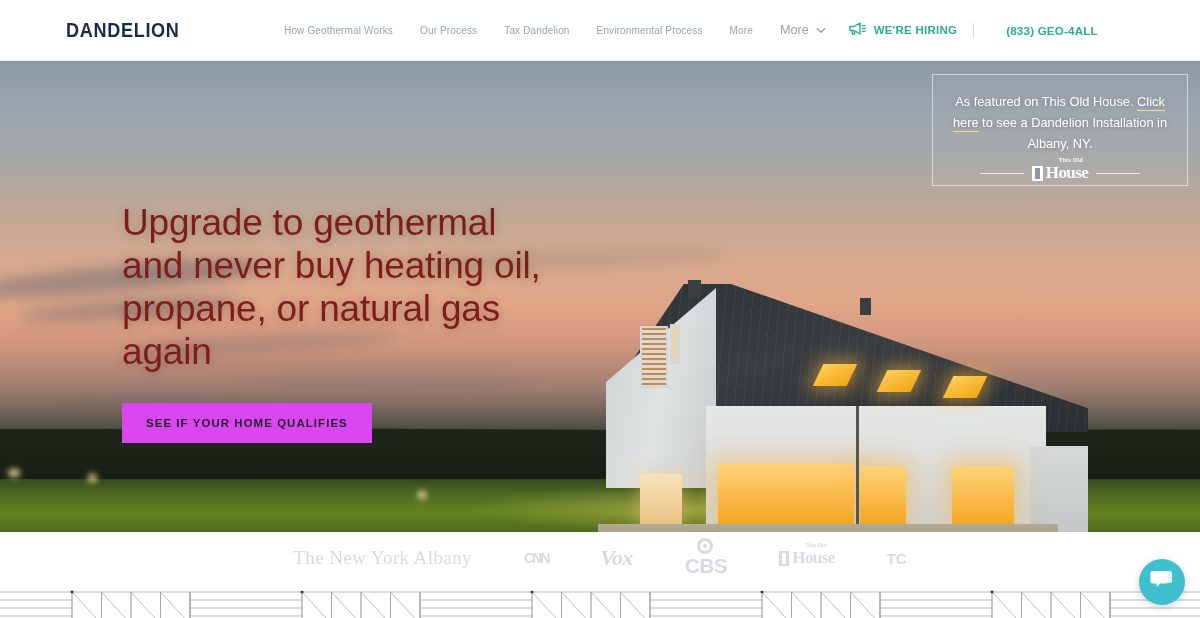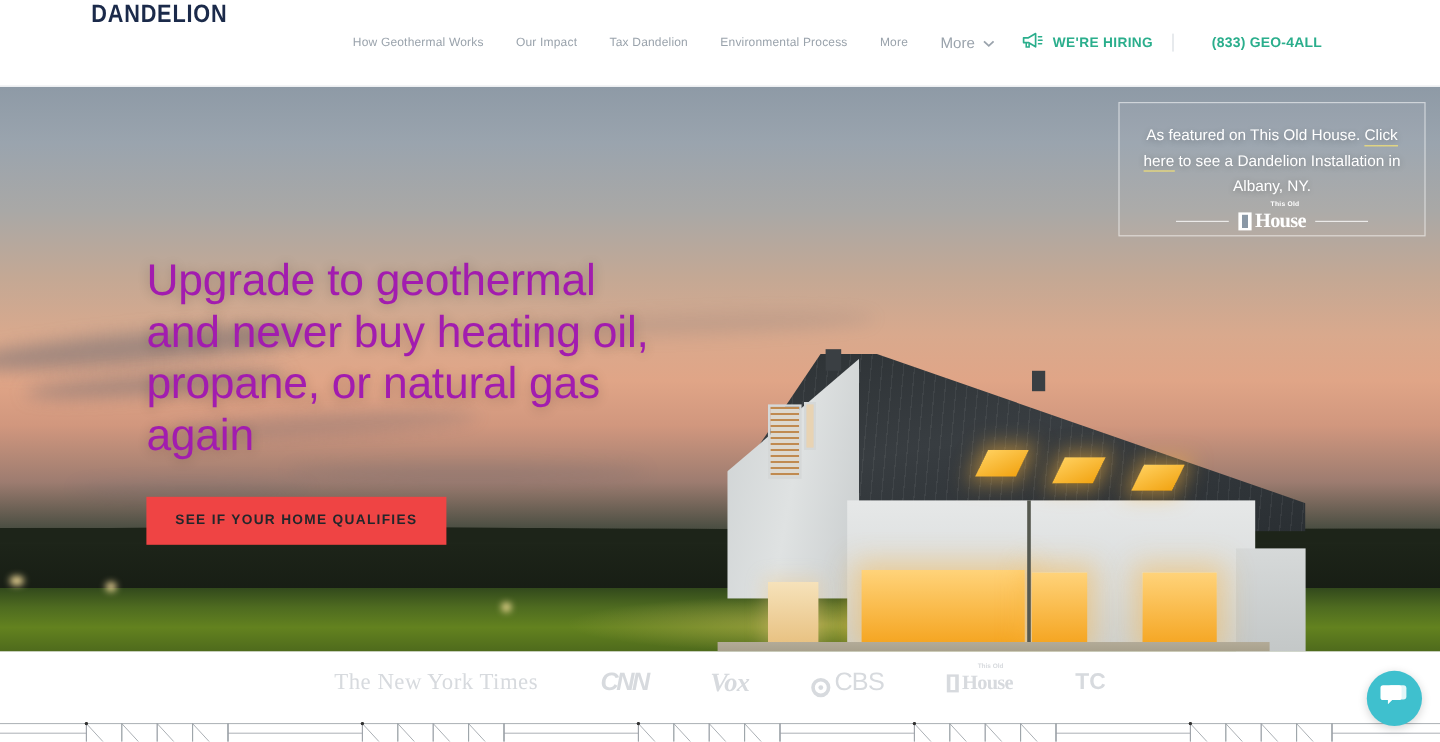--- a/index.html
+++ b/index.html
@@ -6,23 +6,23 @@
   html,body { width:1200px; height:618px; overflow:hidden; }
   body {
     font-family:"Liberation Sans", sans-serif;
     background:#ffffff;
     -webkit-font-smoothing:antialiased;
   }
   .page { position:relative; width:1200px; height:618px; }
 
   
   .navbar {
-    position:relative; height:72px; width:1200px;
-    background:#ffffff; display:flex; 
-    border-bottom:1px solid #f0f2f4; z-index:20;padding-left:10px;
+    position:relative; height:61px; width:1200px;
+    background:#ffffff; display:flex; align-items:center;
+    border-bottom:1px solid #f0f2f4; z-index:20;
   }
   .brand {
     margin-left:66px; font-size:21px; font-weight:bold;
     letter-spacing:0.8px; color:#1b2a4a;
     transform:scaleX(0.86); transform-origin:left center;
     font-family:"Liberation Sans", sans-serif;
   }
   .nav-links { display:flex; align-items:center; margin-left:86px; }
   .nav-link {
     font-size:10px; color:#9aa3ac; margin-right:27px;
@@ -150,26 +150,26 @@
            background:#e8d3b3; border:2px solid #d5d8d8; }
   .terrace {
     position:absolute; left:38px; top:258px; width:460px; height:26px;
     background:linear-gradient(180deg,#b3ab98,#8d876f);
   }
   .post { position:absolute; width:3px; background:#55584f; }
 
   
   .hero-copy { position:absolute; left:122px; top:140px; width:440px; z-index:5; }
   .headline {
-    font-size:37px; line-height:43px; color:#a21caf;
+    font-size:37px; line-height:43px; color:#7f1d1d;
     font-weight:normal; letter-spacing:-0.2px;
     text-shadow:0 1px 10px rgba(0,0,0,.22);
   }
   .cta {
-    display:inline-block; margin-top:30px; background:#ef4444;
+    display:inline-block; margin-top:30px; background:#d946ef;
     color:#23272b; font-size:11.4px; font-weight:bold;
     letter-spacing:1.1px; padding:14px 24px; border:none; cursor:pointer;
   }
 
   
   .badge {
     position:absolute; right:12px; top:13px; width:256px; height:112px;
     border:1px solid rgba(255,255,255,.55);
     background:rgba(255,255,255,.04);
     text-align:center; padding-top:16px; z-index:6;
@@ -205,40 +205,40 @@
   
   .press {
     position:relative; height:52px; background:#ffffff;
     display:flex; align-items:center; justify-content:center; gap:52px;
   }
   .press-logo {
     color:#d7dade; display:flex; align-items:center; white-space:nowrap;
     user-select:none;
   }
   .nyt { font-family:"Liberation Serif", serif; font-size:19px; letter-spacing:.4px; }
-  .cnn { font-size:21px; font-weight:bold; letter-spacing:-2px; font-style:italic;
+  .cnn { font-size:14px; font-weight:bold; letter-spacing:-2px; 
          font-family:"Liberation Sans", sans-serif; }
   .vox { font-family:"Liberation Serif", serif; font-size:22px; font-weight:bold;
          font-style:italic; letter-spacing:-.6px; }
-  .cbs { font-size:21px; font-weight:normal; letter-spacing:-.6px; display:flex; align-items:flex-end; }
+  .cbs { font-size:21px; font-weight:bold; letter-spacing:-.6px; display:flex; align-items:center;flex-direction:column; }
   .cbs-eye {
     width:16px; height:16px; border-radius:50%; border:3px solid #d7dade;
     margin-right:3px; position:relative; box-sizing:border-box;
   }
   .cbs-eye:after{ content:""; position:absolute; left:3px; top:3px; width:4px; height:4px;
                   border-radius:50%; background:#d7dade; }
   .toh2 { display:flex; align-items:center; gap:3px; }
   .toh2-book { width:10px; height:15px; background:#d7dade; position:relative; }
   .toh2-book:after{ content:""; position:absolute; left:3px; top:2px; width:4px; height:11px; background:#fff;}
   .toh2-text { position:relative; }
   .toh2-small { font-size:5.4px; font-weight:bold; color:#d7dade; position:absolute;
                 top:-6px; left:13px; white-space:nowrap; }
   .toh2-big { font-size:17px; font-weight:bold; color:#d7dade; letter-spacing:-0.6px;
               font-family:"Liberation Serif", serif; }
-  .tc { font-size:19px; font-weight:bold; letter-spacing:0px; }
+  .tc { font-size:15px; font-weight:bold; letter-spacing:0px; }
 
   
   .truss { position:relative; width:1200px; height:41px; background:#ffffff; overflow:hidden; }
   .truss svg { display:block; }
 
   
   .chat {
     position:absolute; right:15px; bottom:13px; width:46px; height:46px;
     border-radius:50%; background:#3fc0ce; display:flex; align-items:center;
     justify-content:center; cursor:pointer; z-index:40;
@@ -249,21 +249,21 @@
 <body>
 
 <div class="page">
 
   <div class="navbar">
 
     <div class="brand">DANDELION</div>
 
     <div class="nav-links">
       <div class="nav-link">How Geothermal Works</div>
-      <div class="nav-link">Our Impact</div>
+      <div class="nav-link">Our Process</div>
       <div class="nav-link">Tax Dandelion</div>
       <div class="nav-link">Environmental Process</div>
       <div class="nav-link">More</div>
 
       <div class="nav-more">
         <span>More</span>
         <span class="chev">
           <svg width="10" height="7" viewBox="0 0 10 7">
             <path d="M1 1.4 L5 5.2 L9 1.4" fill="none" stroke="#9aa3ac" stroke-width="1.5"></path>
           </svg>
@@ -345,21 +345,21 @@
             <div class="toh-small">This Old</div>
             <div class="toh-big">House</div>
           </div>
         </div>
         <div class="toh-rule"></div>
       </div>
     </div>
   </div>
 
   <div class="press">
-    <div class="press-logo nyt">The New York Times</div>
+    <div class="press-logo nyt">The New York Albany</div>
     <div class="press-logo cnn">CNN</div>
     <div class="press-logo vox">Vox</div>
     <div class="press-logo cbs">
       <span class="cbs-eye"></span>
       <span>CBS</span>
     </div>
     <div class="press-logo toh2">
       <div class="toh2-book"></div>
       <div class="toh2-text">
         <div class="toh2-small">This Old</div>

